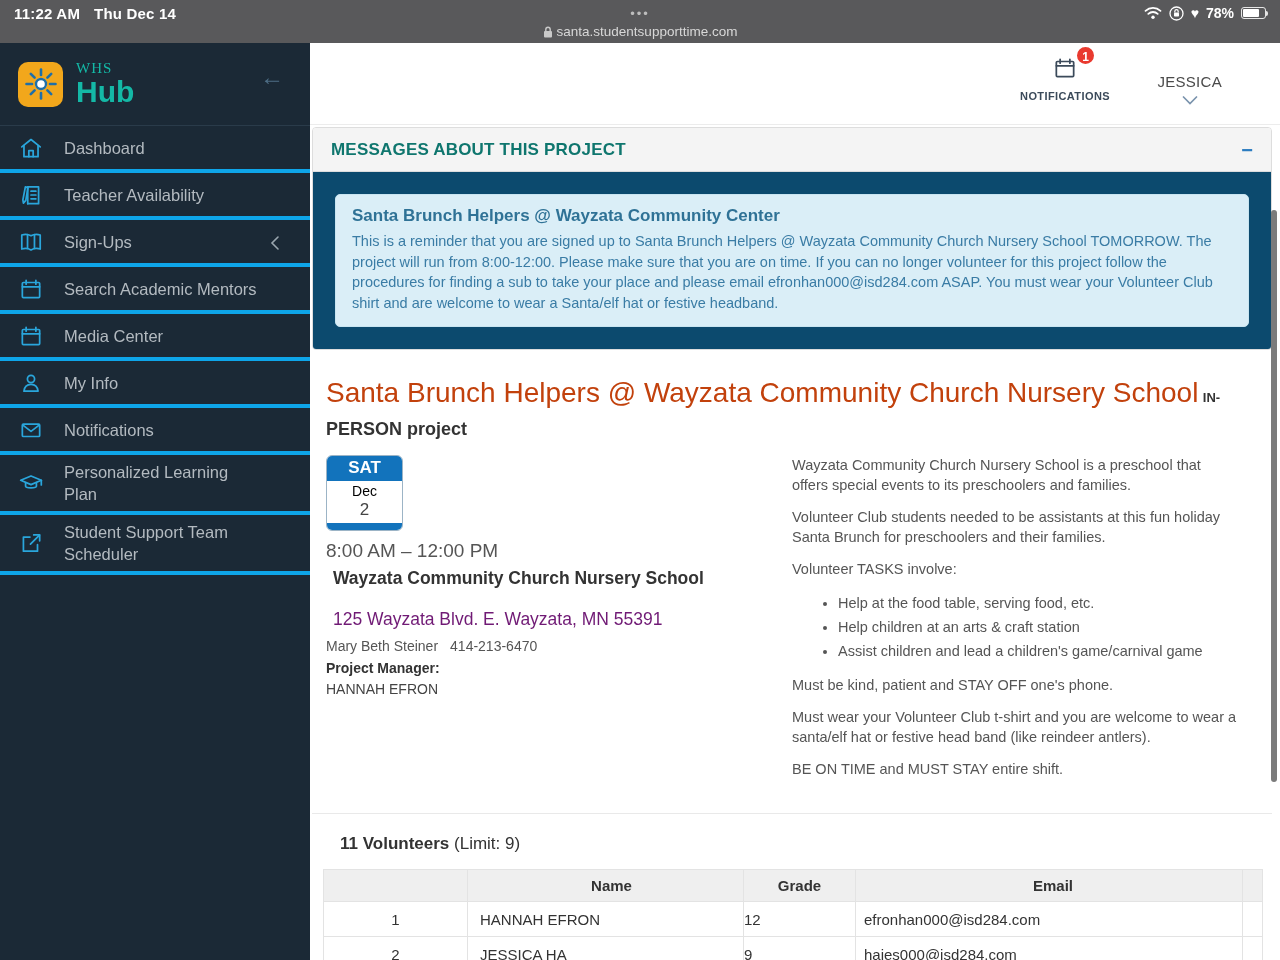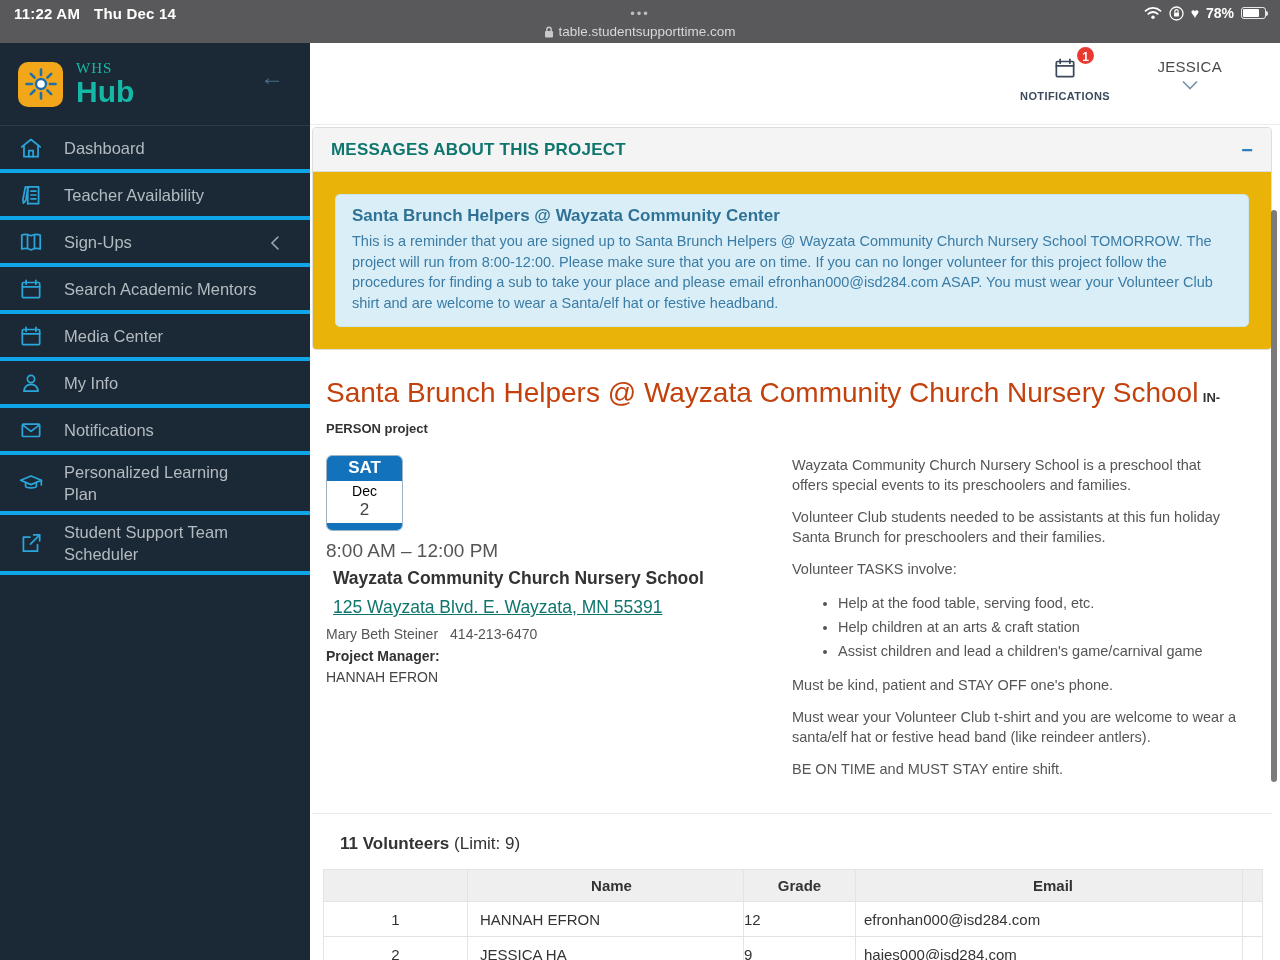--- a/index.html
+++ b/index.html
@@ -35,58 +35,58 @@
   .nav-item .ni-label { line-height:22px; padding-right:30px; }
   .nav-chevron { position:absolute; right:28px; top:15px; }
 
   
   .content { flex:1; display:flex; flex-direction:column; background:#fff; position:relative; }
   .topbar { height:82px; background:#fff; border-bottom:1px solid #ececec; position:relative; flex:none; }
   .notif { position:absolute; right:160px; top:12px; width:110px; text-align:center; cursor:pointer; }
   .notif-icon-wrap { position:relative; display:inline-block; }
   .badge { position:absolute; top:-10px; right:-18px; background:#e93a2f; color:#fff; width:21px; height:21px; border-radius:50%; font-size:12px; font-weight:bold; line-height:21px; text-align:center; border:2px solid #fff; }
   .notif-label { margin-top:5px; font-size:11px; font-weight:bold; letter-spacing:.4px; color:#3b4a5a; }
-  .user { position:absolute; right:58px; top:15px; text-align:center; cursor:pointer; }
+  .user { position:absolute; right:58px; top:30px; text-align:center; cursor:pointer; }
   .user-name { font-size:15px; color:#4a4a4a; letter-spacing:.3px; }
   .user svg { margin-top:6px; }
 
   .main { flex:1; padding:2px 8px 0 2px; position:relative; }
 
   
   .panel { border:1px solid #ddd; border-radius:4px; overflow:hidden; }
   .panel-head { height:44px; background:#f4f4f4; border-bottom:1px solid #ddd; display:flex; align-items:center; justify-content:space-between; padding:0 18px; }
   .panel-title { color:#0f766e; font-size:17px; letter-spacing:.2px;font-weight:bold; }
   .panel-collapse { color:#2b7cc0; font-size:20px; font-weight:bold; cursor:pointer; line-height:1; }
-  .panel-body { padding:22px; background:#eab308; }
+  .panel-body { padding:22px; background:#0c4a6e; }
   .alert { background:#daeef7; border:1px solid #c9e5f1; border-radius:5px; padding:11px 16px 13px; }
   .alert-title { color:#2f7296; font-size:17px; font-weight:bold; margin-bottom:5px; }
   .alert-body { color:#3a7ca5; font-size:14.5px; line-height:20.5px; }
 
   
   .proj-title-wrap { margin:26px 0 0 14px; line-height:34px; }
   .proj-title { font-size:28px; color:#c2410c; font-weight:400; }
   .proj-suffix1 { font-size:13px; font-weight:bold; color:#333;text-align:right; }
-  .proj-suffix2 { display:block; font-size:13px; font-weight:bold; color:#333; line-height:16px; margin-top:6px; }
+  .proj-suffix2 { display:block; font-size:18px; font-weight:bold; color:#333; line-height:16px; margin-top:6px; }
 
   .cols { display:flex; margin-top:18px; }
   .col-left { width:470px; flex:none; padding-left:14px; }
   .col-right { width:448px; flex:none; margin-left:10px; color:#555; font-size:14.5px; line-height:20px; }
   .col-right p { margin-bottom:12px; }
   .col-right ul { margin:14px 0 14px 46px; }
   .col-right li { margin-bottom:4px; }
 
   .datecard { width:77px; border:1px solid #9cb4c6; border-radius:6px; overflow:hidden; text-align:center; }
   .dc-top { background:#1273bc; color:#fff; font-size:17px; font-weight:bold; padding:2px 0 3px; }
   .dc-mon { font-size:14px; color:#000000; margin-top:2px; }
   .dc-day { font-size:17px; color:#444; margin:1px 0 3px; }
   .dc-bot { background:#1273bc; height:7px; }
 
   .time-line { font-size:19px; color:#555; margin-top:9px; }
   .loc-name { font-size:17.5px; font-weight:bold; color:#333; margin-top:6px; padding-left:7px; }
-  .loc-addr { font-size:17.5px; color:#0f766e; margin-top:8px; padding-left:7px;text-decoration:underline; }
+  .loc-addr { font-size:17.5px; color:#701a75; margin-top:20px; padding-left:7px; }
   .contact { font-size:14px; color:#555; margin-top:8px; }
   .contact .phone { margin-left:12px; }
   .pm-label { font-size:14px; font-weight:bold; color:#333; margin-top:6px; }
   .pm-name { font-size:14px; color:#444; margin-top:5px; }
 
   .divider { border-top:1px solid #e9e9e9; margin-top:22px; }
 
   
   .vol-head { margin:20px 0 0 28px; font-size:17px; color:#333; }
   .vol-head b { font-weight:bold; }
@@ -129,21 +129,21 @@
     <span style="font-size:14px;">♥</span>
     <span>78%</span>
     <div class="battery">
         <div class="fill"></div>
       </div>
   </div>
   <div class="sb-url">
     <svg width="10" height="12" viewBox="0 0 10 12">
         <rect x="1" y="5" width="8" height="6.5" rx="1" fill="#c9c9c9"></rect>
         <path d="M2.8 5 V3.4 a2.2 2.2 0 0 1 4.4 0 V5" fill="none" stroke="#c9c9c9" stroke-width="1.4"></path>
-      </svg><span>table.studentsupporttime.com</span>
+      </svg><span>santa.studentsupporttime.com</span>
   </div>
 </div>
 
 <div class="app">
 
   <div class="sidebar">
     <div class="side-head">
       <div class="logo-box">
         <svg width="34" height="34" viewBox="0 0 34 34">
           <circle cx="17" cy="17" r="6" fill="#fff"></circle>

